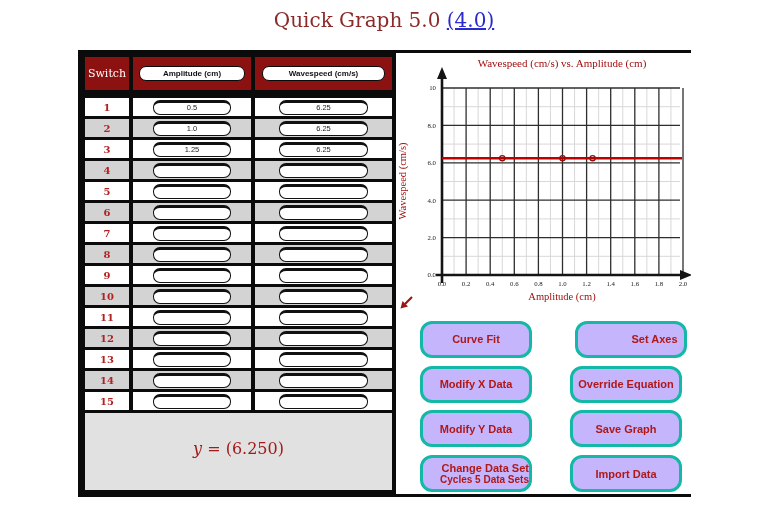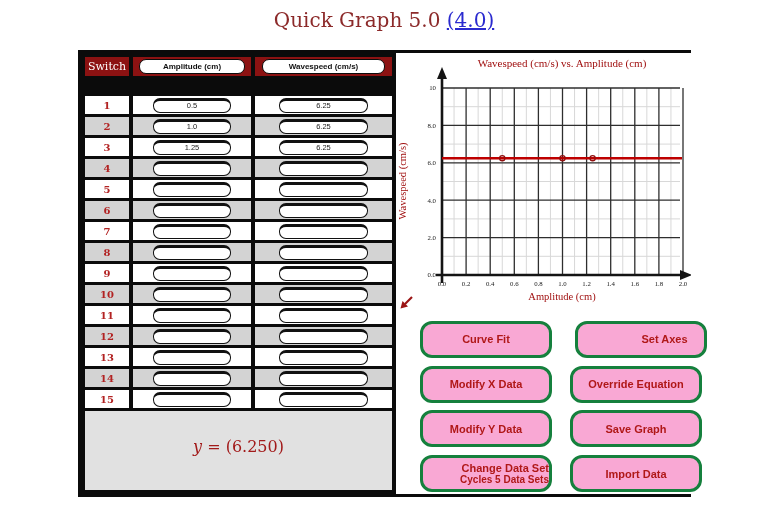--- a/index.html
+++ b/index.html
@@ -8,21 +8,21 @@
   
   .page-title{position:absolute;top:8px;left:0;right:0;text-align:center;
               font-family:"DejaVu Serif",serif;font-size:20px;color:#8c2a2a;}
   .page-title .ver-link{color:#2a2acf;text-decoration:underline;cursor:pointer;}
   
   .app{position:absolute;left:78px;top:50px;width:613px;height:447px;box-sizing:border-box;
        border:3px solid #0b0b0b;display:flex;background:#fff;}
   
   .left-panel{width:315px;box-sizing:border-box;background:#0b0b0b;padding:4px;
               display:flex;flex-direction:column;flex:none;}
-  .hdr-row{display:flex;gap:4px;height:19px;margin-bottom:20px;flex:none;}
+  .hdr-row{display:flex;gap:4px;height:33px;margin-bottom:8px;flex:none;}
   .hdr-switch{width:44px;background:#8c1212;color:#fff;font-family:"DejaVu Serif",serif;
               font-size:11px;display:flex;align-items:center;justify-content:center;flex:none;}
   .hdr-cell{background:#8c1212;display:flex;align-items:center;justify-content:center;}
   .xcol{width:118px;flex:none;} .ycol{flex:1;}
   .hdr-input{background:#fff;border:1.5px solid #0b0b0b;border-radius:7px;width:88%;height:13px;
              line-height:13px;font-size:8px;font-weight:bold;text-align:center;color:#111;}
   .row{display:flex;gap:4px;height:18px;margin-bottom:3px;flex:none;}
   .row .num{width:44px;flex:none;display:flex;align-items:center;justify-content:center;
             color:#b22222;font-family:"DejaVu Serif",serif;font-weight:bold;font-size:10px;}
   .row .cell{display:flex;align-items:center;justify-content:center;}
@@ -35,22 +35,22 @@
   .eq-area{flex:1;background:#e1e1e1;text-align:center;padding-top:26px;color:#a21a1a;
            font-family:"DejaVu Serif",serif;font-size:16px;}
   .eq-area .var{font-style:italic;}
   
   .right-panel{flex:1;position:relative;background:#fff;}
   svg text{font-family:"Liberation Serif",serif;}
   .graph-title{font-size:11px;fill:#a01010;}
   .axis-title{font-size:10.5px;fill:#a01010;}
   .tick{font-size:6.8px;fill:#1a1a1a;}
   
-  .btn{position:absolute;width:132px;height:37px;box-sizing:border-box;background:#f9a8d4;
-       border:3px solid #15803d;border-radius:12px;color:#b01818;font-weight:bold;font-size:11px;
+  .btn{position:absolute;width:112px;height:37px;box-sizing:border-box;background:#c4b5fd;
+       border:3px solid #14b8a6;border-radius:12px;color:#b01818;font-weight:bold;font-size:11px;
        display:flex;flex-direction:column;align-items:center;justify-content:center;
        text-align:center;cursor:pointer;line-height:1.1;white-space:nowrap;}
   .btn .sub{font-size:10px;}
   .cursor-arrow{position:absolute;left:2px;top:240px;}
 </style>
 </head>
 <body>
 
 <div class="stage">
 

